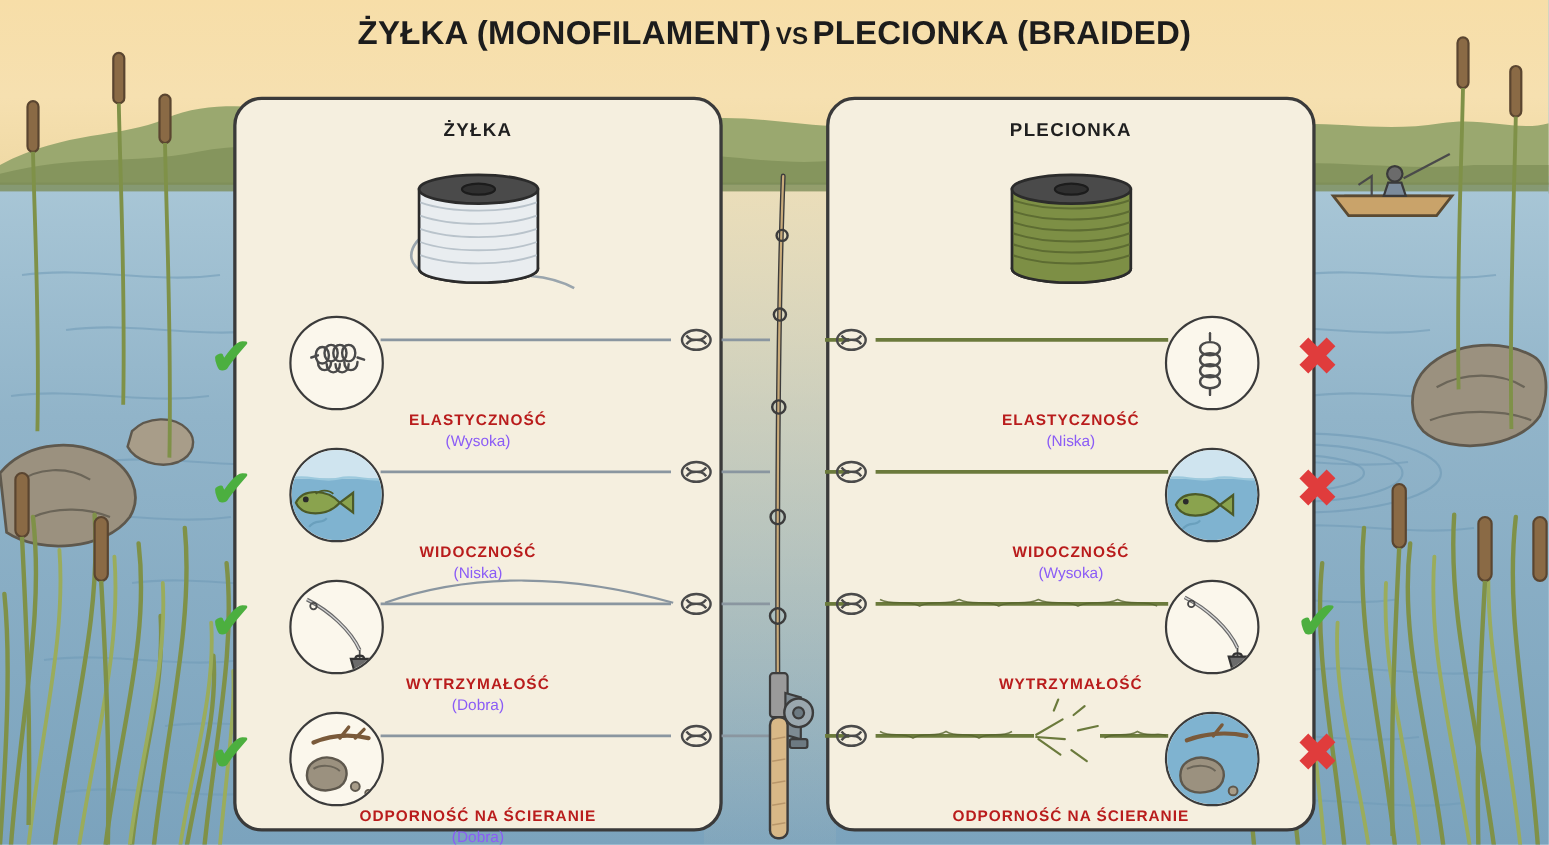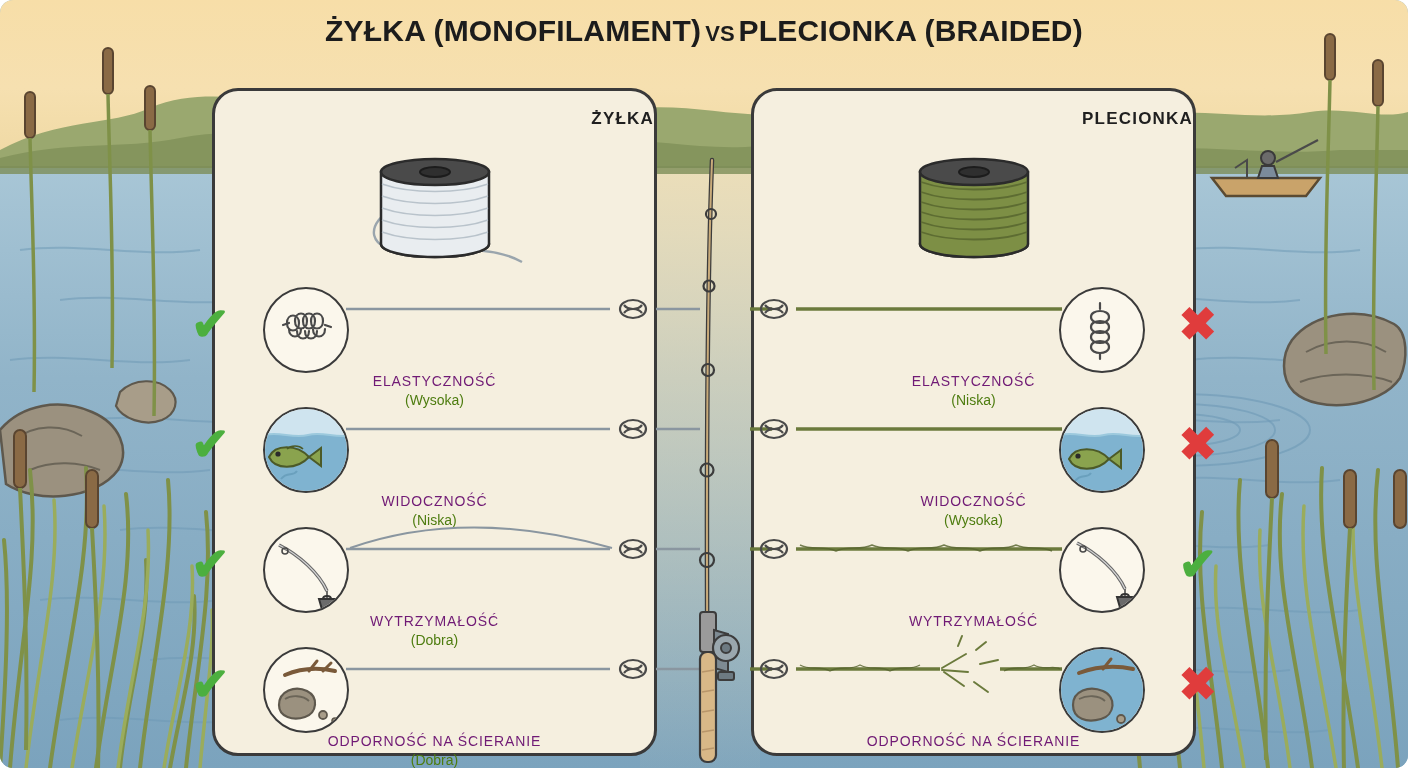--- a/index.html
+++ b/index.html
@@ -8,21 +8,20 @@
     margin: 0; padding: 0;
     width: 1408px; height: 768px;
     overflow: hidden;
     font-family: "Liberation Sans", sans-serif;
   }
   #stage {
     position: relative;
     width: 1408px; height: 768px;
     background: #8fb4c8;
     overflow: hidden;
-    border-radius: 13px;
   }
   #bg { position: absolute; inset: 0; }
 
   
   .title-bar {
     position: absolute;
     top: 14px; left: 0; right: 0;
     text-align: center;
     z-index: 40;
   }
@@ -50,21 +49,21 @@
     border: 3px solid #3a3a3a;
     border-radius: 26px;
     z-index: 30;
   }
   .panel-left { left: 212px; }
   .panel-right { left: 751px; }
 
   .panel-title {
     position: absolute;
     top: 18px; left: 0; right: 0;
-    text-align: right;
+    text-align: center;
     font-size: 17px;
     font-weight: bold;
     letter-spacing: 1.2px;
     color: #1f1f1f;
   }
 
   
   .spool-wrap {
     position: absolute;
     top: 48px; left: 0; right: 0;
@@ -110,28 +109,28 @@
   .mark-cross { color: #e03c3c; }
 
   .row-labels {
     position: absolute;
     top: 86px;
     left: 0; right: 0;
     text-align: center;
   }
   .row-label {
     font-size: 14px;
-    font-weight: normal;
+    font-weight: bold;
     letter-spacing: 0.9px;
-    color: #701a75;
+    color: #b91c1c;
     white-space: nowrap;
   }
   .row-value {
     font-size: 14px;
-    color: #4d7c0f;
+    color: #8b5cf6;
     margin-top: 3px;
     white-space: nowrap;
   }
 
   
   .line-layer { position: absolute; inset: 0; z-index: 31; pointer-events: none; }
 
   
   .rod-layer { position: absolute; inset: 0; z-index: 35; pointer-events: none; }
 </style>

